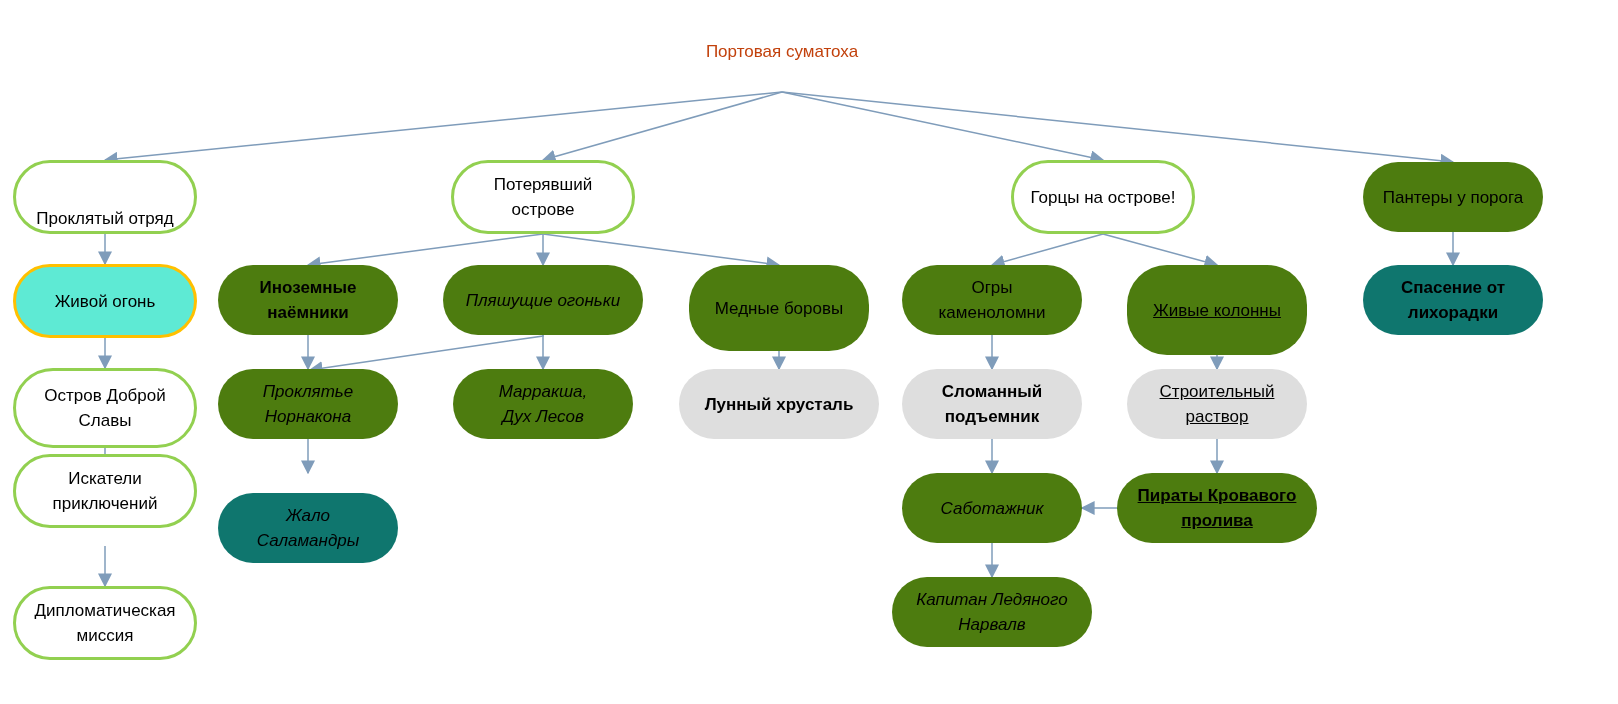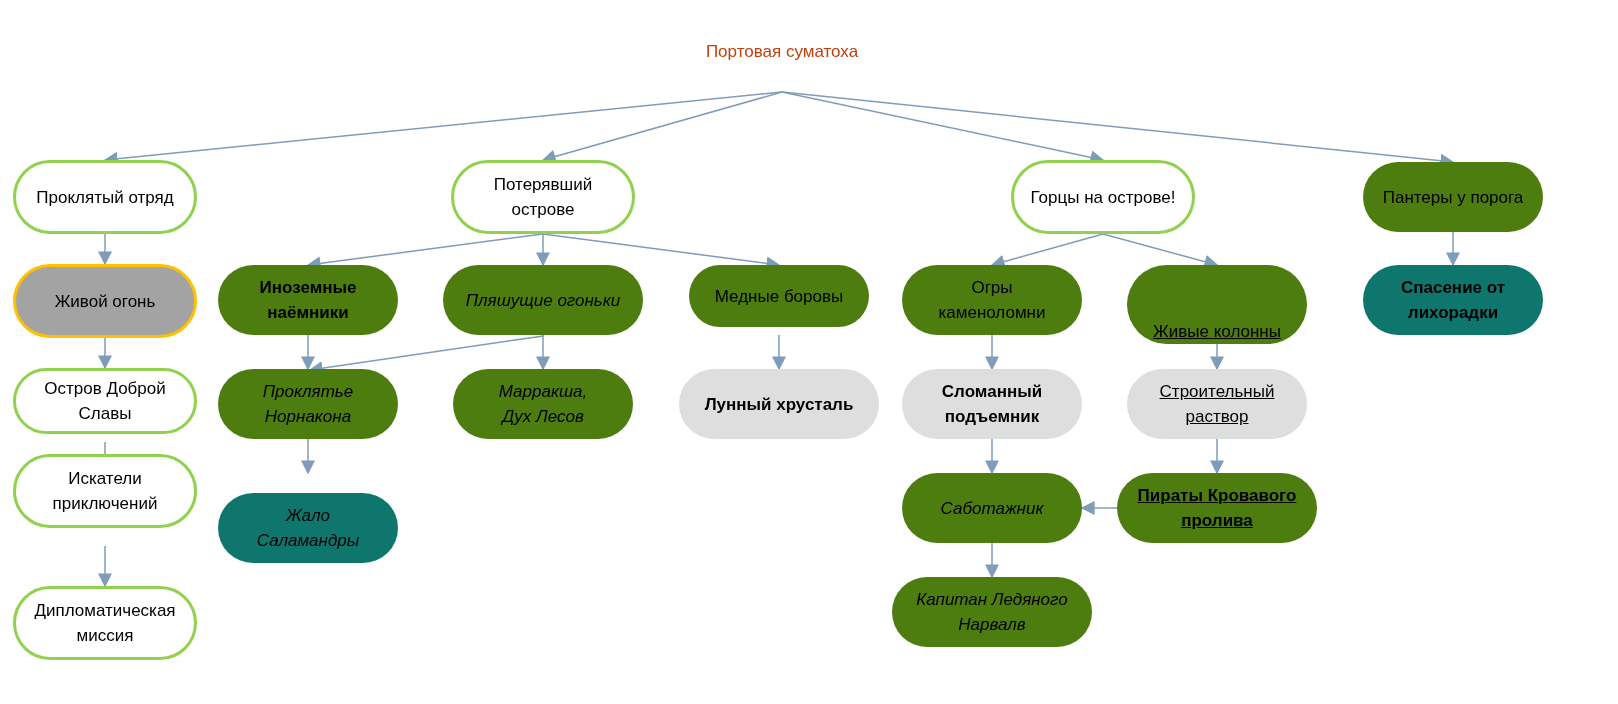--- a/index.html
+++ b/index.html
@@ -5,21 +5,21 @@
   html, body { margin: 0; padding: 0; background: #ffffff; }
   body { width: 1618px; height: 704px; position: relative; overflow: hidden;
          font-family: "Liberation Sans", "DejaVu Sans", sans-serif; }
   #diagram { position: absolute; left: 0; top: 0; }
   .title { position: absolute; left: 600px; top: 42px; width: 364px; text-align: center;
            font-size: 17px; color: #c2410c; }
   .node { position: absolute; box-sizing: border-box; border-radius: 40px;
           display: flex; align-items: center; justify-content: center; text-align: center;
           font-size: 17px; line-height: 25px; color: #000; padding: 0 8px; cursor: pointer; }
   .node.outline { background: #ffffff; border: 3px solid #92D050; }
-  .node.outline-orange { background: #a3a3a3; border: 3px solid #FFC000; }
+  .node.outline-orange { background: #5eead4; border: 3px solid #FFC000; }
   .node.green { background: #4d7c0f; }
   .node.lime { background: #0f766e; }
   .node.gray { background: #DEDEDE; }
   .node .lbl { white-space: pre-line; }
   .b { font-weight: bold; }
   .i { font-style: italic; }
   .u { text-decoration: underline; }
 </style>
 </head>
 <body>
@@ -55,27 +55,27 @@
       <line x1="1217" y1="335" x2="1217" y2="369" stroke="#7F9CBA" stroke-width="1.5" marker-end="url(#arrow)"></line>
       <line x1="1217" y1="439" x2="1217" y2="473" stroke="#7F9CBA" stroke-width="1.5" marker-end="url(#arrow)"></line>
       <line x1="1117" y1="508" x2="1082" y2="508" stroke="#7F9CBA" stroke-width="1.5" marker-end="url(#arrow)"></line>
       <line x1="1453" y1="232" x2="1453" y2="265" stroke="#7F9CBA" stroke-width="1.5" marker-end="url(#arrow)"></line>
     </g>
 </svg>
 
 <div class="title">Портовая суматоха</div>
 
 <div id="nodes">
-    <div class="node outline" style="left: 13px; top: 160px; width: 184px; height: 74px;">
+    <div class="node outline" style="left: 13px; top: 160px; width: 184px; height: 74px; align-items: flex-end;">
       <span class="lbl">Проклятый отряд</span>
     </div>
     <div class="node outline-orange" style="left: 13px; top: 264px; width: 184px; height: 74px;">
       <span class="lbl">Живой огонь</span>
     </div>
-    <div class="node outline" style="left: 13px; top: 368px; width: 184px; height: 66px; text-align: center;">
+    <div class="node outline" style="left: 13px; top: 368px; width: 184px; height: 80px; text-align: center;">
       <span class="lbl">Остров Доброй
 Славы</span>
     </div>
     <div class="node outline" style="left: 13px; top: 454px; width: 184px; height: 74px;">
       <span class="lbl">Искатели
 приключений</span>
     </div>
     <div class="node outline" style="left: 13px; top: 586px; width: 184px; height: 74px;">
       <span class="lbl">Дипломатическая
 миссия</span>
@@ -96,21 +96,21 @@
       <span class="lbl i">Жало
 Саламандры</span>
     </div>
     <div class="node green" style="left: 443px; top: 265px; width: 200px; height: 70px;">
       <span class="lbl i">Пляшущие огоньки</span>
     </div>
     <div class="node green" style="left: 453px; top: 369px; width: 180px; height: 70px;">
       <span class="lbl i">Марракша,
 Дух Лесов</span>
     </div>
-    <div class="node green" style="left: 689px; top: 265px; width: 180px; height: 62px;">
+    <div class="node green" style="left: 689px; top: 265px; width: 180px; height: 86px;">
       <span class="lbl">Медные боровы</span>
     </div>
     <div class="node gray" style="left: 679px; top: 369px; width: 200px; height: 70px;">
       <span class="lbl b">Лунный хрусталь</span>
     </div>
     <div class="node outline" style="left: 1011px; top: 160px; width: 184px; height: 74px;">
       <span class="lbl">Горцы на острове!</span>
     </div>
     <div class="node green" style="left: 902px; top: 265px; width: 180px; height: 70px;">
       <span class="lbl">Огры
@@ -120,21 +120,21 @@
       <span class="lbl b">Сломанный
 подъемник</span>
     </div>
     <div class="node green" style="left: 902px; top: 473px; width: 180px; height: 70px;">
       <span class="lbl i">Саботажник</span>
     </div>
     <div class="node green" style="left: 892px; top: 577px; width: 200px; height: 70px;">
       <span class="lbl i">Капитан Ледяного
 Нарвалв</span>
     </div>
-    <div class="node green" style="left: 1127px; top: 265px; width: 180px; height: 79px; align-items: flex-end;">
+    <div class="node green" style="left: 1127px; top: 265px; width: 180px; height: 90px;">
       <span class="lbl u">Живые колонны</span>
     </div>
     <div class="node gray" style="left: 1127px; top: 369px; width: 180px; height: 70px; align-items: center;">
       <span class="lbl u">Строительный
 раствор</span>
     </div>
     <div class="node green" style="left: 1117px; top: 473px; width: 200px; height: 70px;">
       <span class="lbl b u">Пираты Кровавого
 пролива</span>
     </div>

